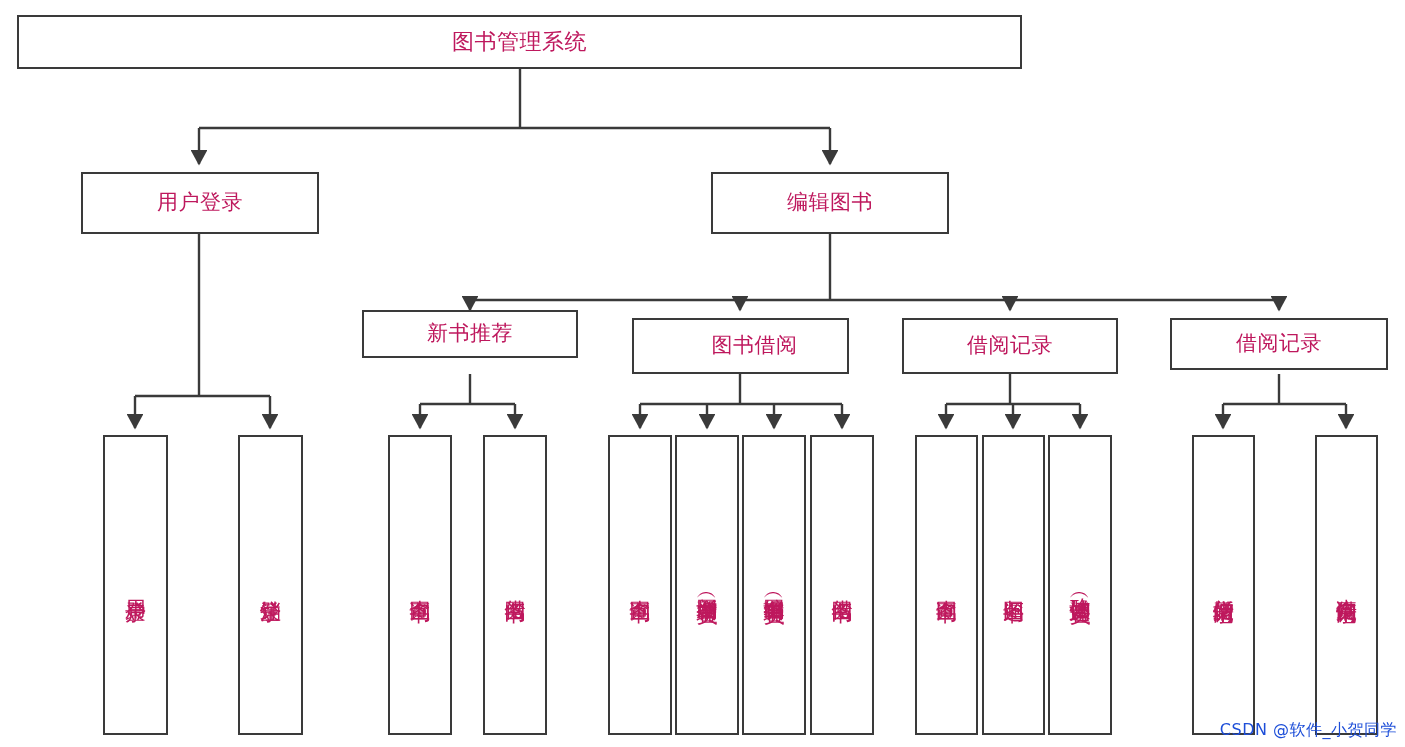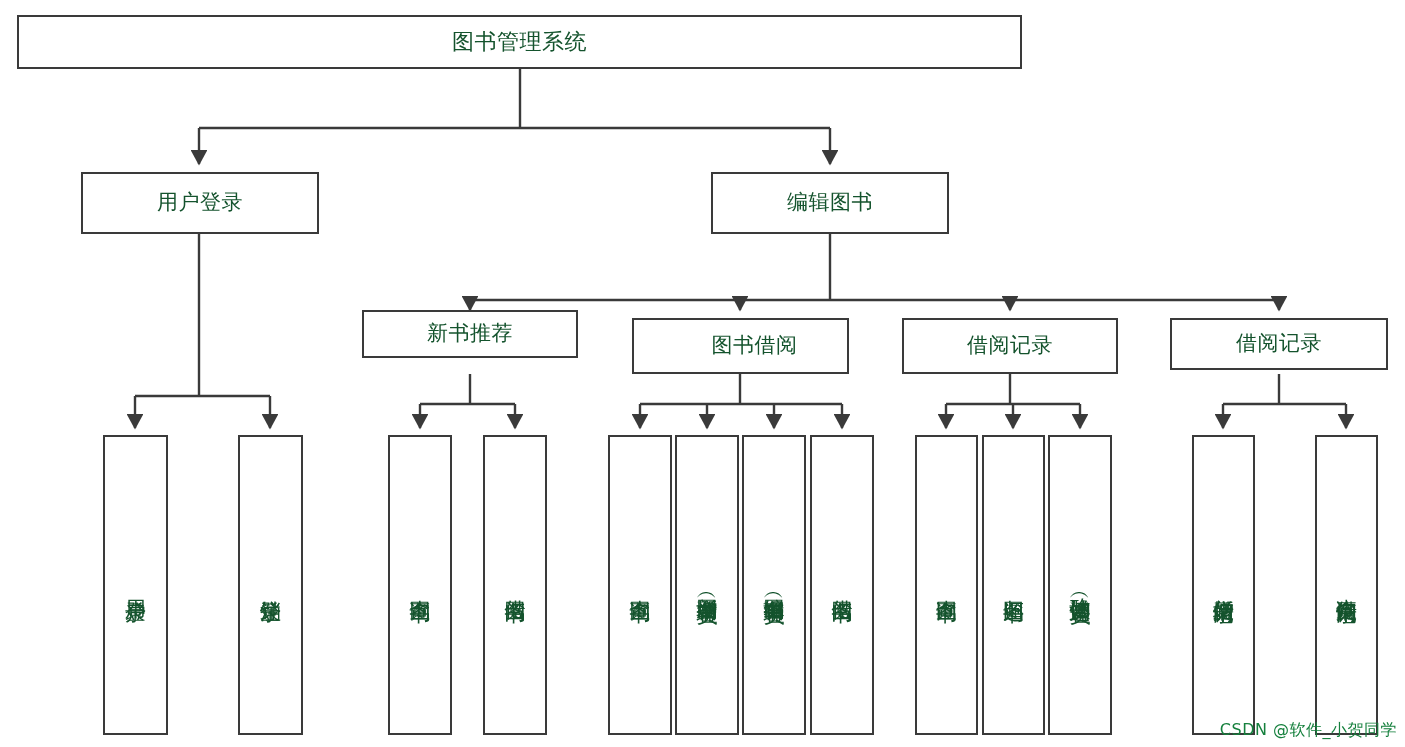--- a/index.html
+++ b/index.html
@@ -27,21 +27,21 @@
     pointer-events: none;
   }
   .node {
     position: absolute;
     box-sizing: border-box;
     background: #ffffff;
     border: 2px solid #3a3a3a;
     display: flex;
     align-items: center;
     justify-content: center;
-    color: #14532d;
+    color: #be185d;
     z-index: 2;
   }
   .node.horiz {
     font-size: 21px;
     line-height: 1.1;
     letter-spacing: 0.5px;
     white-space: nowrap;
   }
   .node.root {
     font-size: 22px;
@@ -60,21 +60,21 @@
   .node.vert .vlabel {
     writing-mode: vertical-rl;
     text-orientation: upright;
     display: block;
   }
   #watermark {
     position: absolute;
     right: 8px;
     bottom: 6px;
     font-size: 16px;
-    color: #15803d;
+    color: #1d4ed8;
     letter-spacing: 0.5px;
     white-space: nowrap;
     z-index: 3;
   }
 </style>
 </head>
 <body>
 
 <div id="canvas">
 

